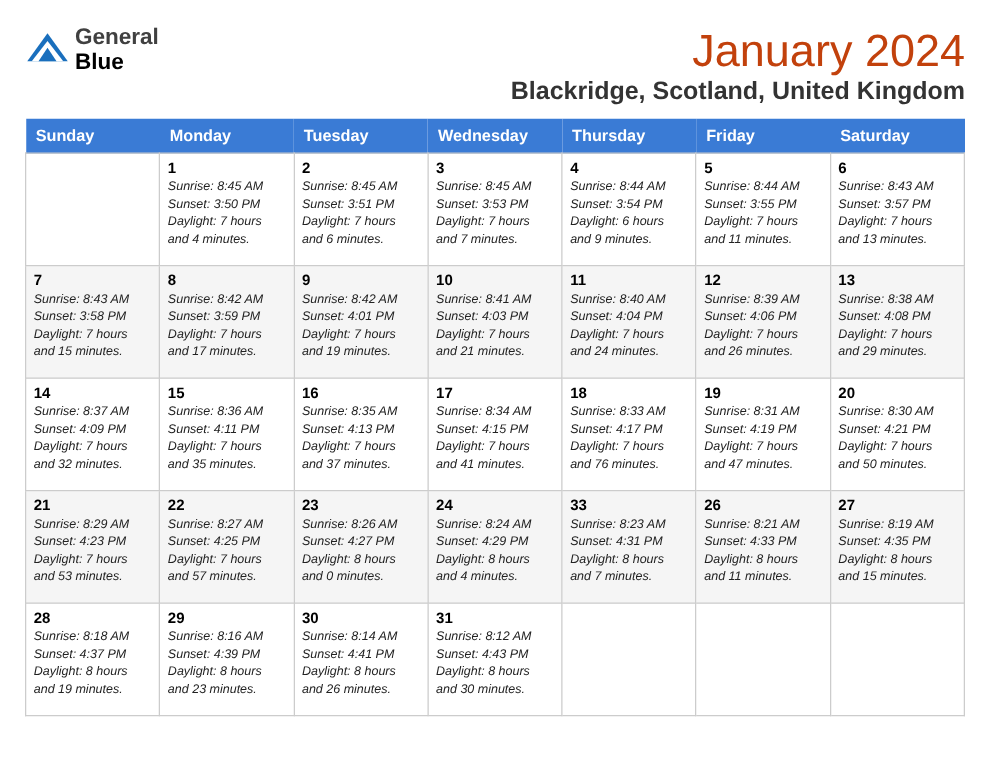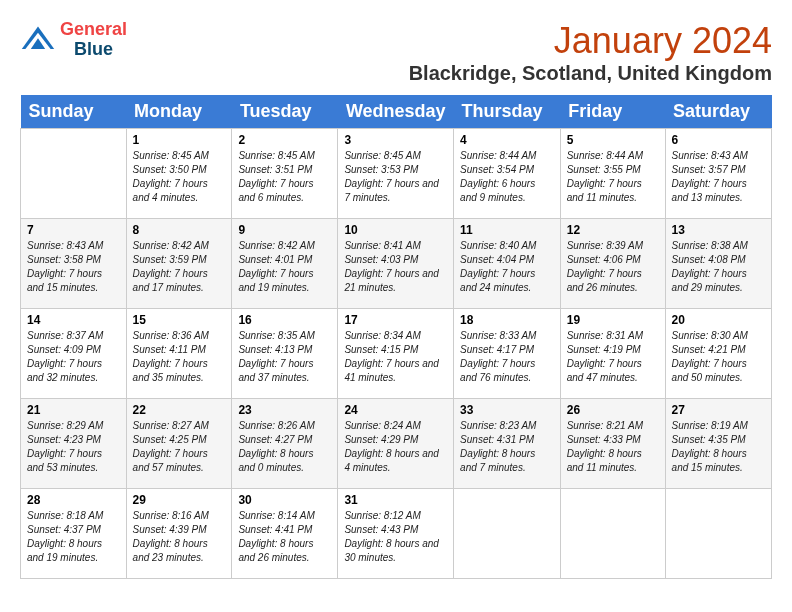--- a/index.html
+++ b/index.html
@@ -19,22 +19,22 @@
     .logo {
       display: flex;
       align-items: center;
       gap: 4px;
     }
     .logo-text {
       font-size: 18px;
       font-weight: bold;
       line-height: 1.1;
     }
-    .logo-general { color: #ef4444; }
-    .logo-blue { color: #0c4a6e; text-align: center; }
+    .logo-general { color: #404040; }
+    .logo-blue { color: #000000; }
     .logo-icon {
       width: 36px;
       height: 36px;
     }
     .title-section {
       text-align: right;
     }
     .month-title {
       font-size: 36px;
       font-weight: normal;
@@ -48,21 +48,21 @@
     .calendar {
       width: 100%;
       border-collapse: collapse;
       font-size: 11px;
     }
     .calendar th {
       background-color: #3a7bd5;
       color: white;
       padding: 6px 8px;
       text-align: left;
-      font-size: 18px;
+      font-size: 13px;
       font-weight: bold;
     }
     .calendar td {
       border: 1px solid #ccc;
       padding: 4px 6px;
       vertical-align: top;
       width: calc(100% / 7);
       min-height: 80px;
       height: 90px;
       background: #fff;

